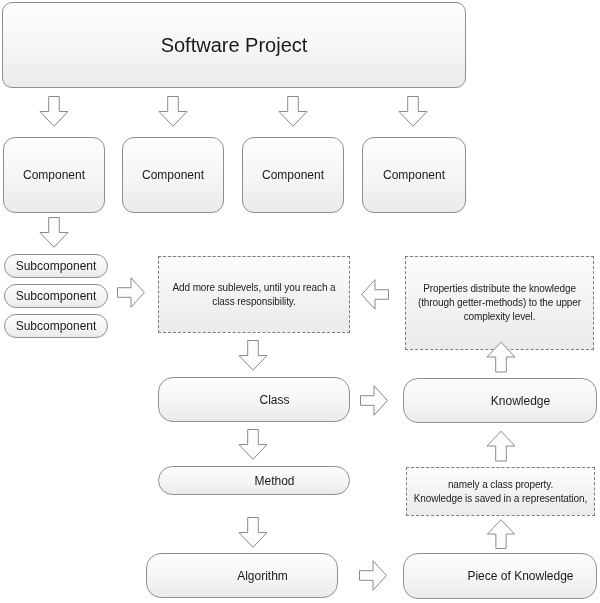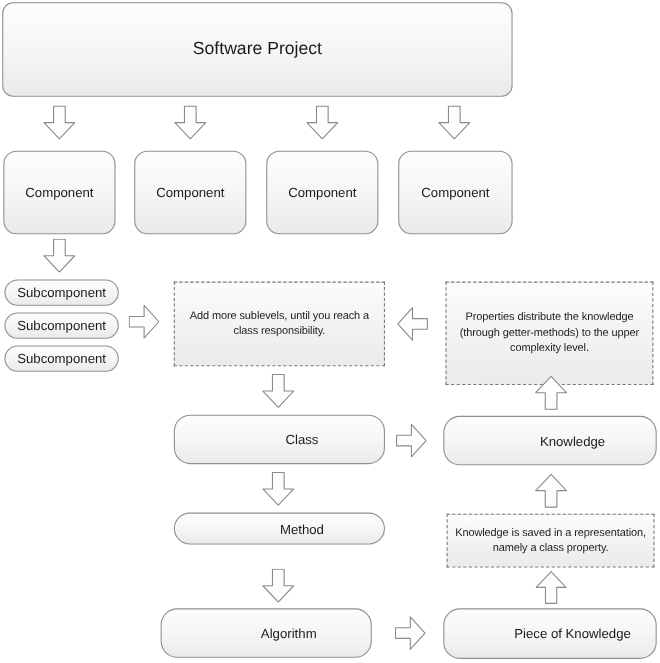--- a/index.html
+++ b/index.html
@@ -40,21 +40,21 @@
     color: #1c1c1c;
     font-size: 10px;
     line-height: 1.4;
     letter-spacing: -0.1px;
     padding: 2px 3px;
   }
   .arrow {
     position: absolute;
     display: block;
   }
-  .title-node { font-size: 16px; }
+  .title-node { font-size: 20px; }
   .pill { border-radius: 12px; align-items: center; }
   .round-lg { border-radius: 12px; }
   .round-xl { border-radius: 15px; padding-left: 41px; }
   .round-top { border-radius: 10px; }
 </style>
 </head>
 <body>
 
 <div class="canvas">
 
@@ -147,22 +147,22 @@
 
   <svg class="arrow" style="left:486px; top:430px;" width="30" height="32" viewBox="0 0 30 31">
     <polygon points="9.7,30.5 20.3,30.5 20.3,15.5 29,15.5 15,0.7 1,15.5 9.7,15.5" fill="#fdfdfd" stroke="#8a8a8a" stroke-width="1" stroke-linejoin="round"></polygon>
   </svg>
 
   <div class="node round-xl" style="left:158px; top:466px; width:192px; height:29px;">
     <span>Method</span>
   </div>
 
   <div class="note" style="left:406px; top:467px; width:189px; height:49px;">
+    <div>namely a class property.</div>
     <div>Knowledge is saved in a representation,</div>
-    <div>namely a class property.</div>
   </div>
 
   <svg class="arrow" style="left:238px; top:517px;" width="30" height="31" viewBox="0 0 30 31">
     <polygon points="9.7,0.5 20.3,0.5 20.3,15.5 29,15.5 15,30.3 1,15.5 9.7,15.5" fill="#fdfdfd" stroke="#8a8a8a" stroke-width="1" stroke-linejoin="round"></polygon>
   </svg>
 
   <svg class="arrow" style="left:486px; top:519px;" width="30" height="30" viewBox="0 0 30 31">
     <polygon points="9.7,30.5 20.3,30.5 20.3,15.5 29,15.5 15,0.7 1,15.5 9.7,15.5" fill="#fdfdfd" stroke="#8a8a8a" stroke-width="1" stroke-linejoin="round"></polygon>
   </svg>
 

